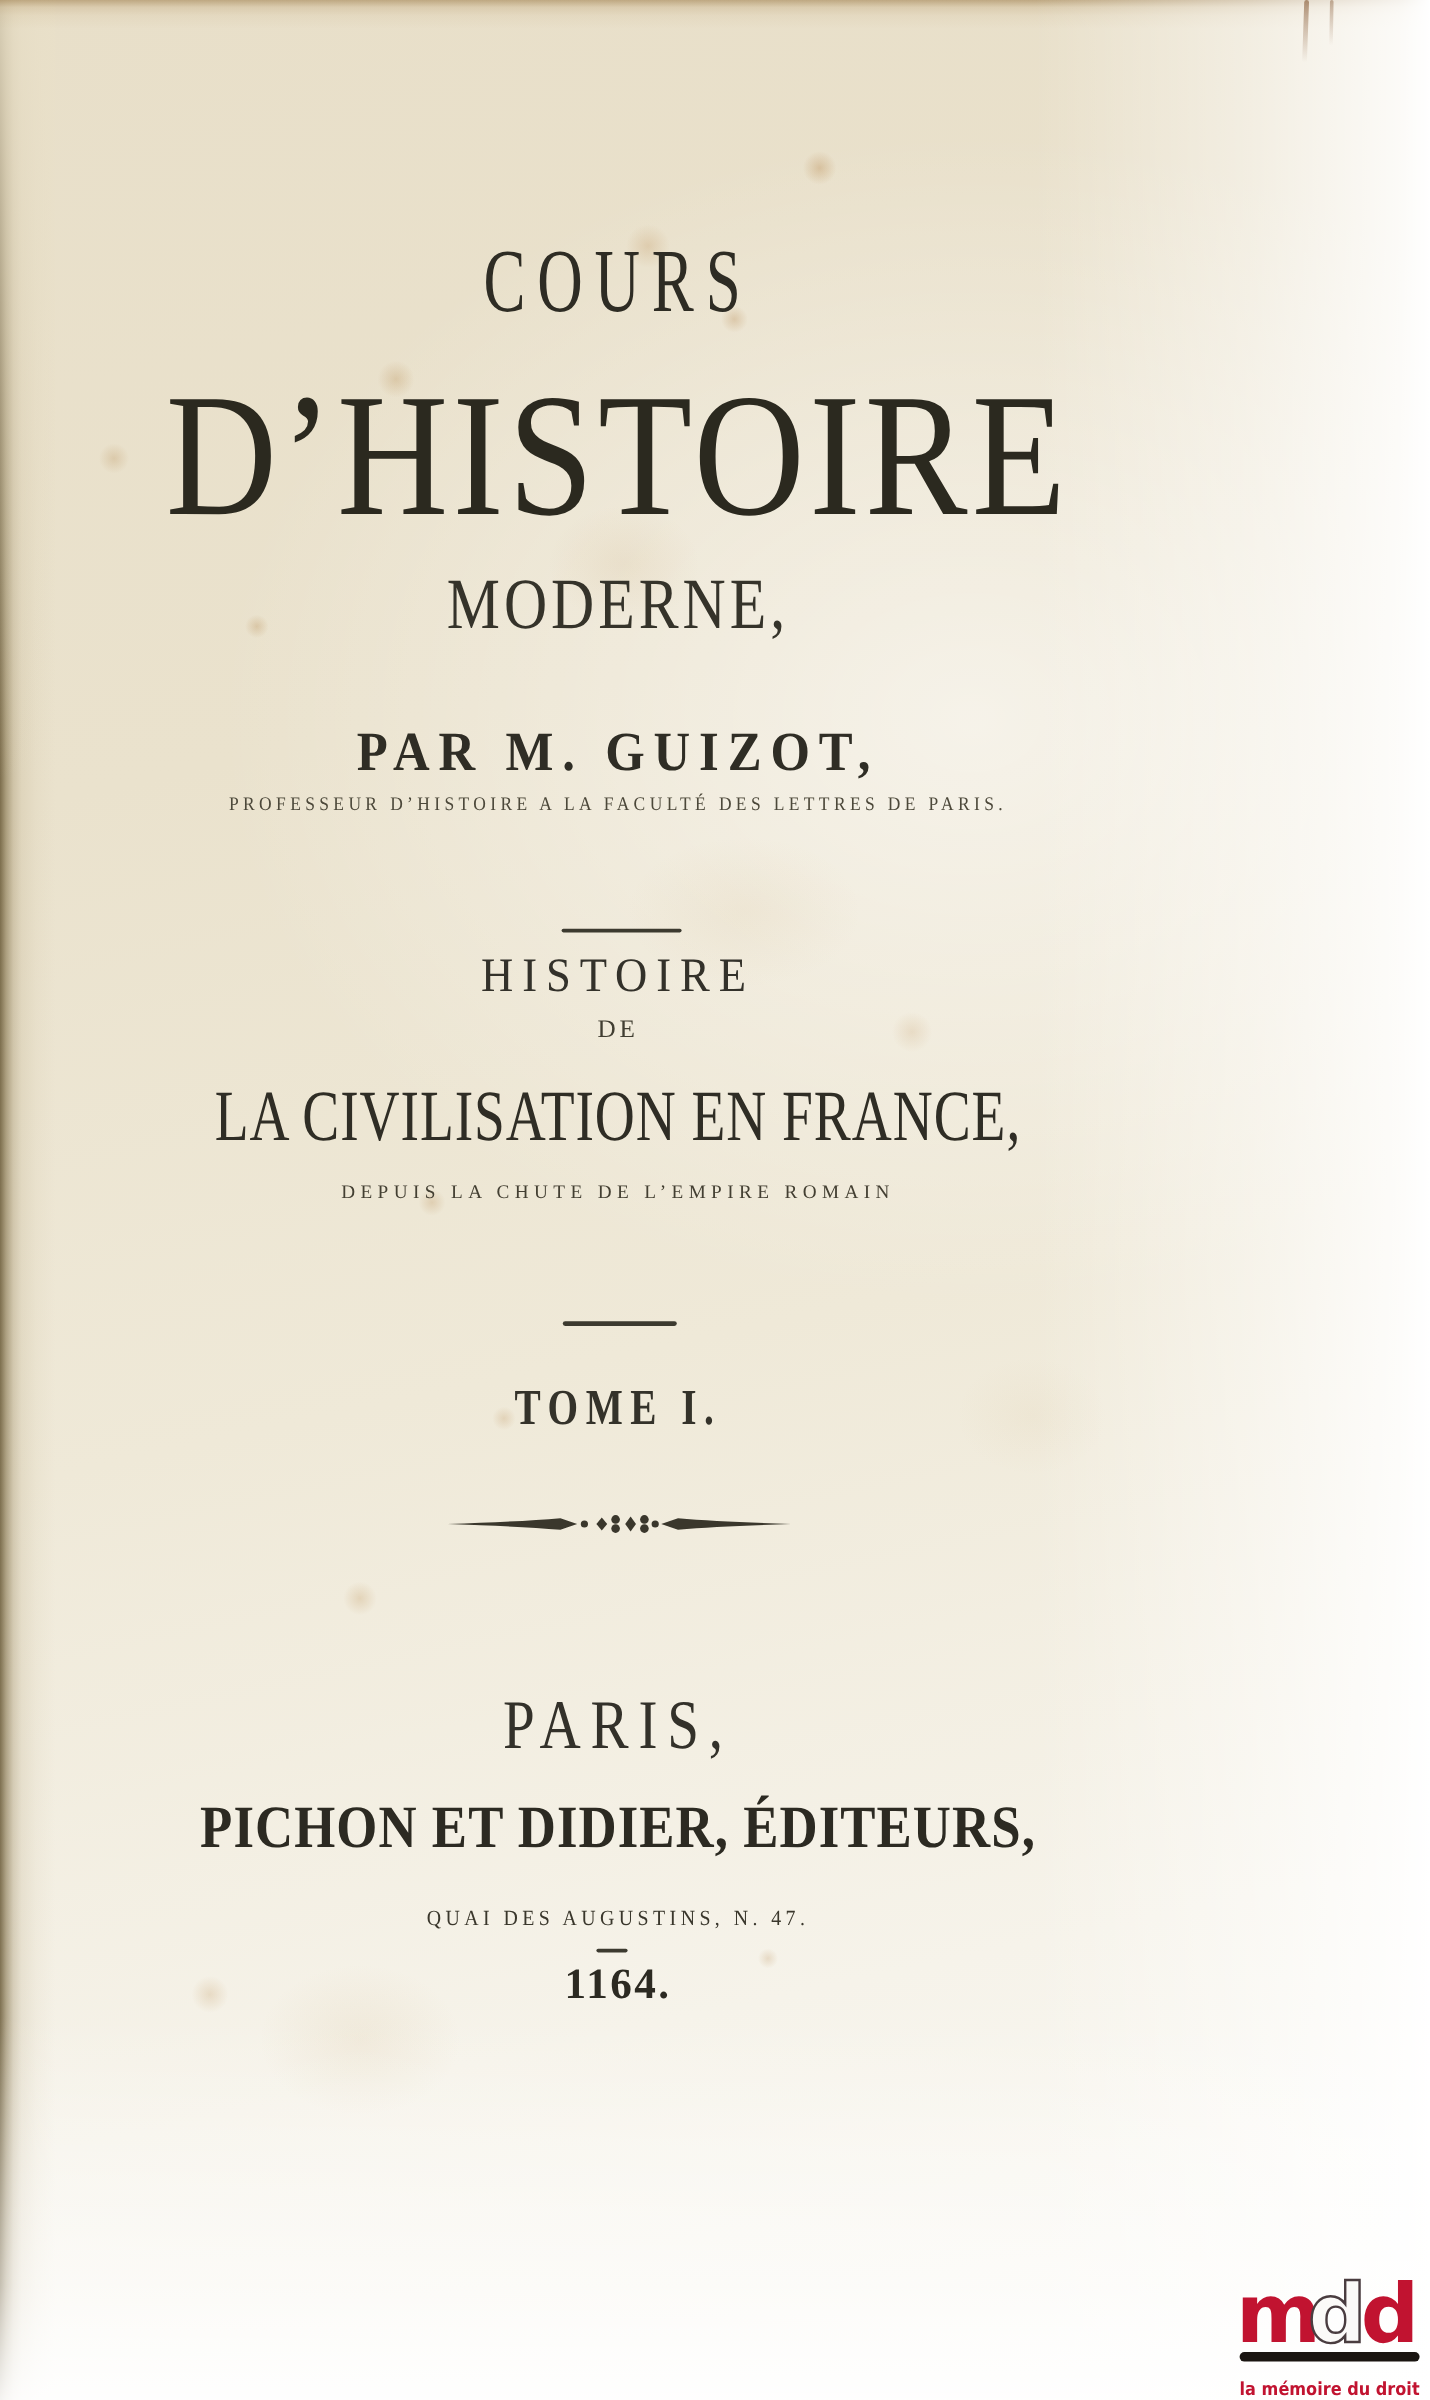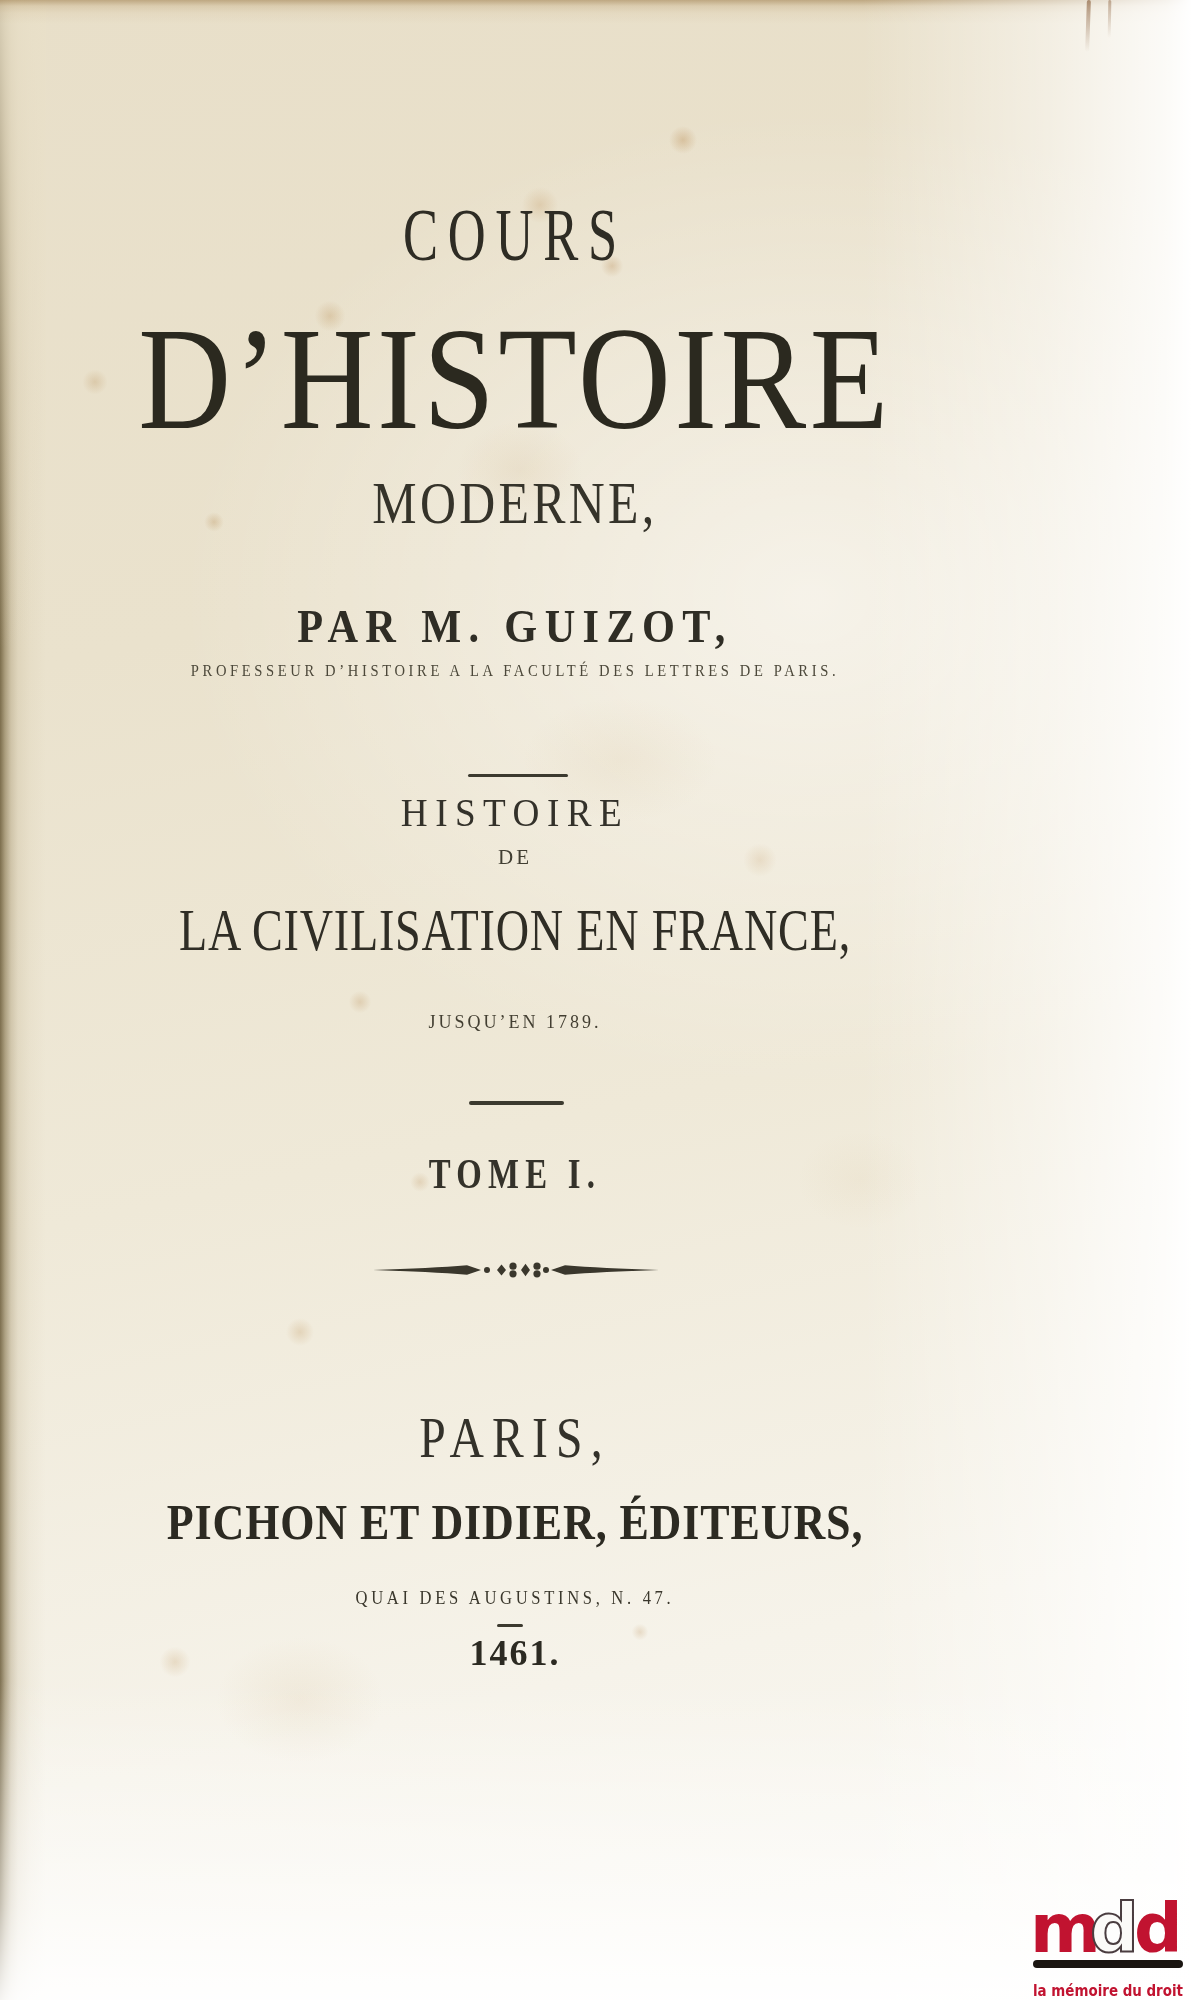--- a/index.html
+++ b/index.html
@@ -91,21 +91,21 @@
   <div class="tline moderne">MODERNE,</div>
 
   <div class="tline guizot">PAR M. GUIZOT,</div>
   <div class="tline professor">PROFESSEUR D’HISTOIRE A LA FACULTÉ DES LETTRES DE PARIS.</div>
 
   <div class="rule rule1"></div>
 
   <div class="tline histoire">HISTOIRE</div>
   <div class="tline de-line">DE</div>
   <div class="tline civilis">LA CIVILISATION EN FRANCE,</div>
-  <div class="tline jusqu">JUSQU’EN 1789.</div>
+  <div class="tline depuis">DEPUIS LA CHUTE DE L’EMPIRE ROMAIN</div>
 
   <div class="rule rule2"></div>
 
   <div class="tline tome">TOME I.</div>
 
   <svg class="fleuron" viewBox="0 0 290 26" xmlns="http://www.w3.org/2000/svg">
     <g fill="#3a372c" stroke="none">
       <path d="M2,13 C40,11.6 72,10.4 96,8.2 L110,13 L96,17.8 C72,15.6 40,14.4 2,13 Z"></path>
       <path d="M288,13 C250,11.6 218,10.4 194,8.2 L180,13 L194,17.8 C218,15.6 250,14.4 288,13 Z"></path>
       <circle cx="116" cy="13" r="3"></circle>
@@ -118,21 +118,21 @@
       <circle cx="175" cy="13" r="3"></circle>
     </g>
   </svg>
 
   <div class="tline paris">PARIS,</div>
   <div class="tline pichon">PICHON ET DIDIER, ÉDITEURS,</div>
   <div class="tline quai">QUAI DES AUGUSTINS, N. 47.</div>
 
   <div class="rule rule3"></div>
 
-  <div class="tline year">1461.</div>
+  <div class="tline year">1164.</div>
 
   <div class="mdd">
     <svg width="152" height="118" viewBox="0 0 152 118" xmlns="http://www.w3.org/2000/svg">
       <text class="letter" x="-2" y="68" font-size="68" fill="#c11330">m</text>
       <text class="letter" x="58" y="68" font-size="68" fill="#fbfaf8" stroke="#4a3d40" stroke-width="2">d</text>
       <text class="letter" x="102" y="68" font-size="68" fill="#c11330">d</text>
       <rect x="1" y="76" width="150" height="8" rx="4" fill="#1a1511"></rect>
       <text class="caption" x="1" y="112" font-size="15" fill="#c11330" textLength="150" lengthAdjust="spacingAndGlyphs">la mémoire du droit</text>
     </svg>
   </div>

